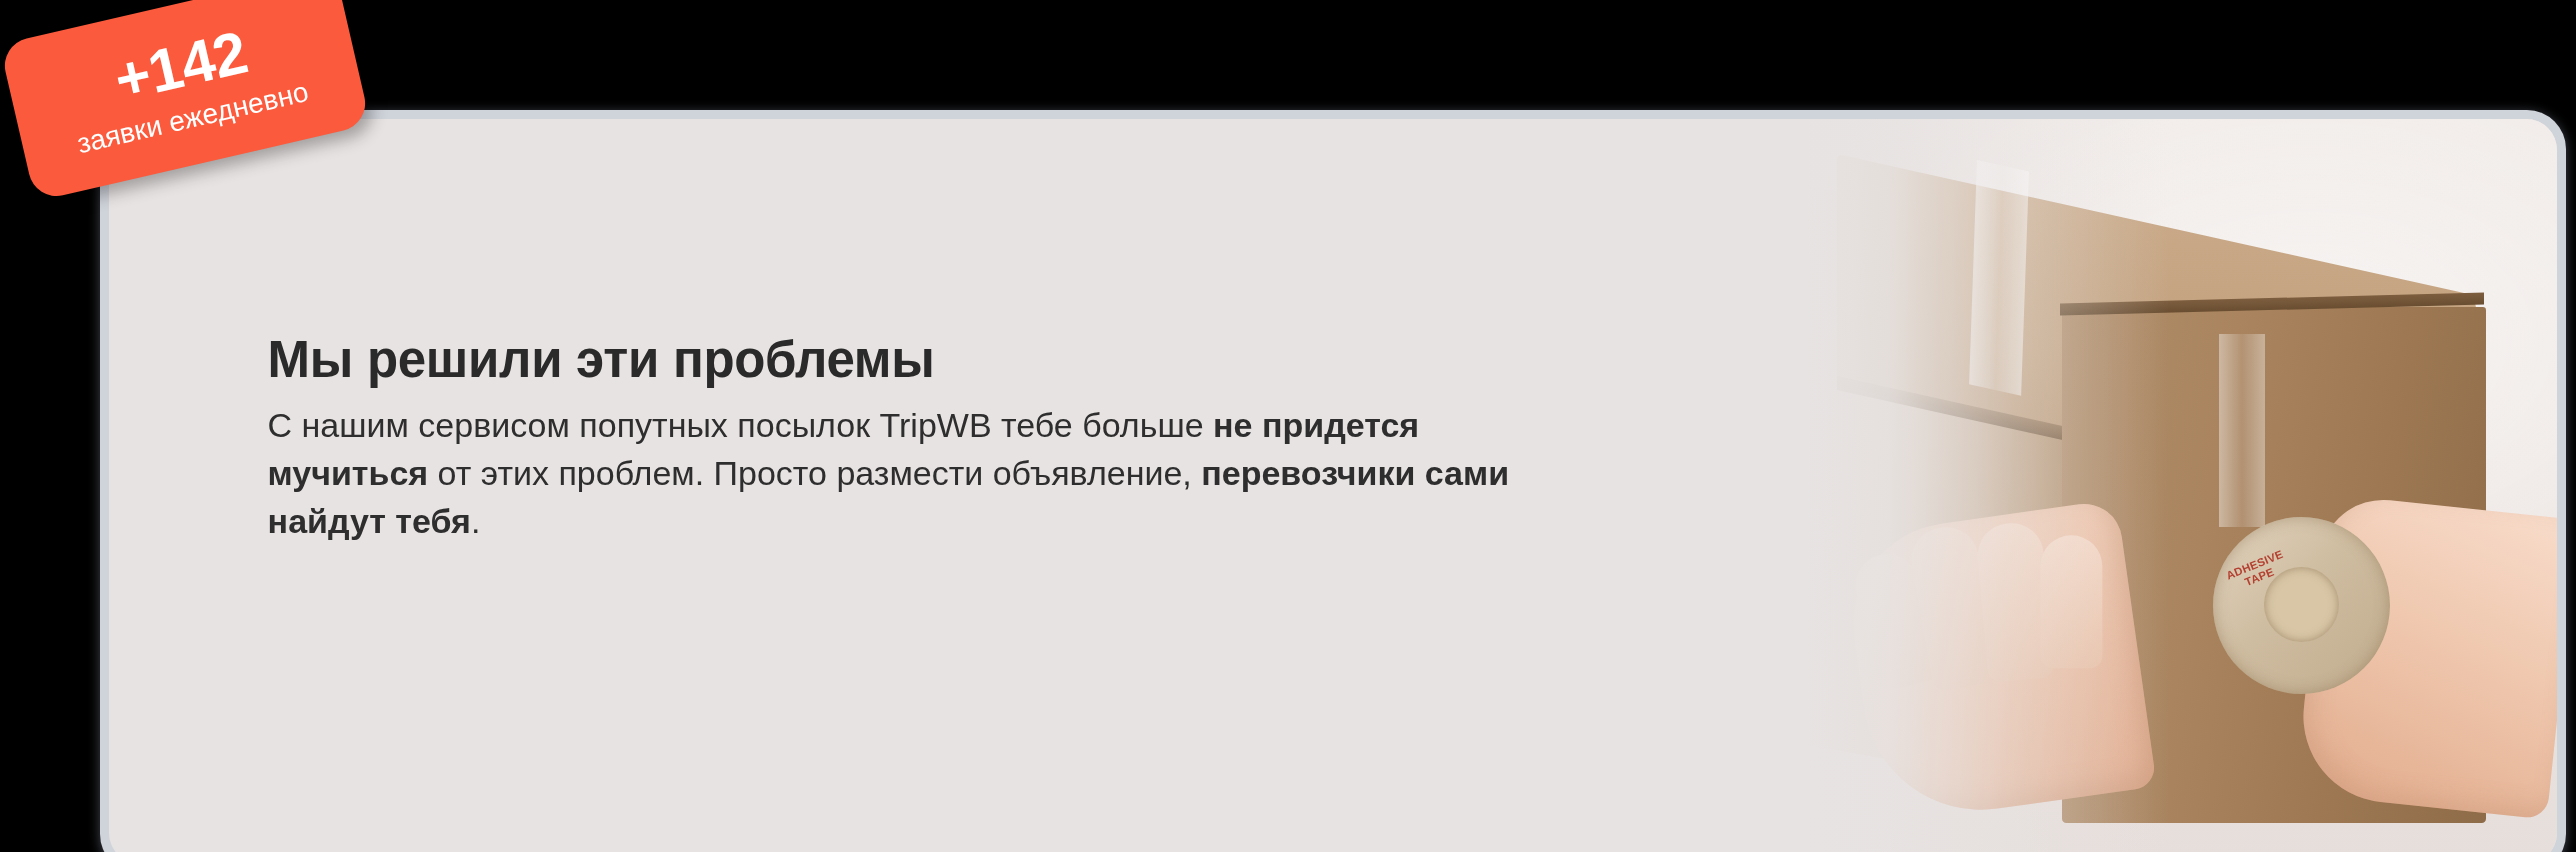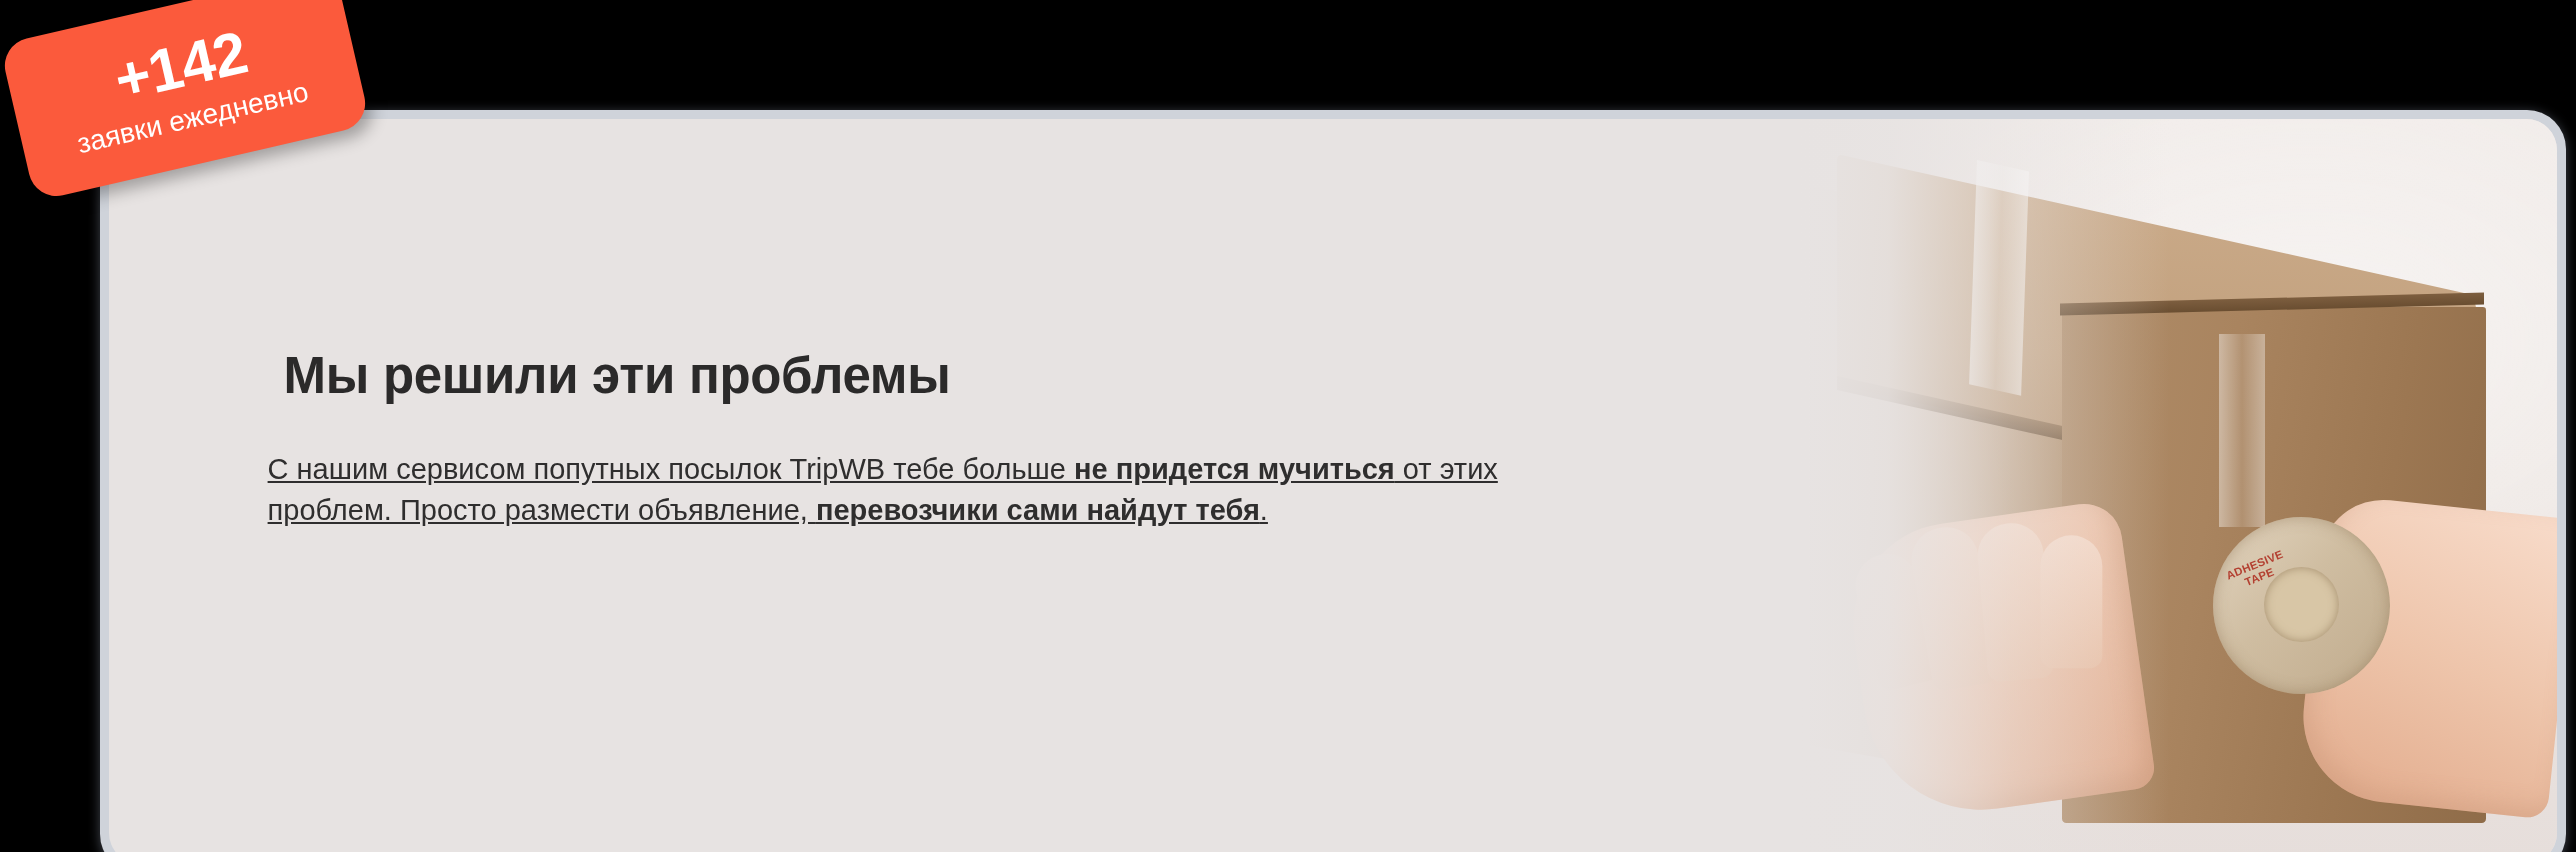--- a/index.html
+++ b/index.html
@@ -220,34 +220,33 @@
   }
 
   
   .content {
     position: absolute;
     left: 159px;
     top: 214px;
     width: 1397px;
   }
   .headline {
-    margin: 16px;
+    margin: 0;
     font-size: 51px;
     font-weight: bold;
     line-height: 1.06;
     color: #2b2a2a;
     letter-spacing: -0.3px;
   }
   .body-copy {
-    margin: 46px 0 0 0;
-    font-size: 29px;
+    margin: 14px 0 0 0;
+    font-size: 34px;
     line-height: 1.42;
     color: #2f2e2e;
     max-width: 1279px;
-    text-decoration: underline;
   }
   .body-copy b { font-weight: bold; }
 
   
   .badge {
     position: absolute;
     left: 13px;
     top: 4.3px;
     width: 344px;
     height: 161px;

